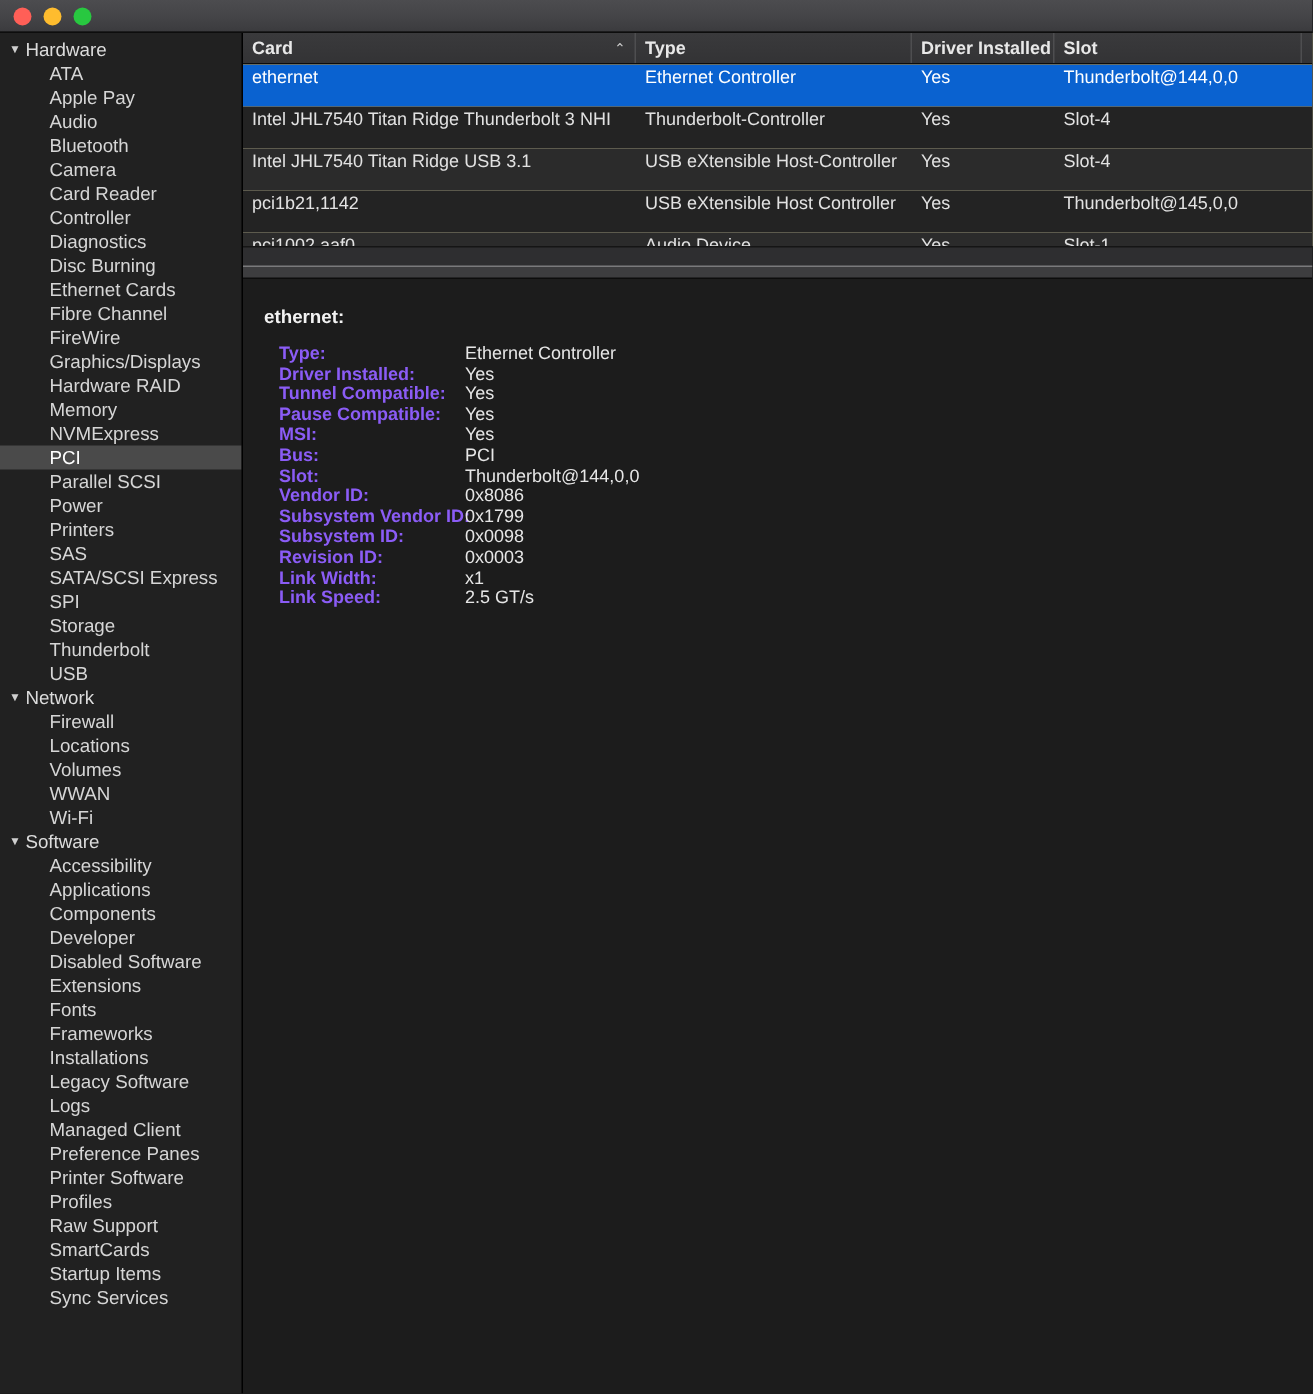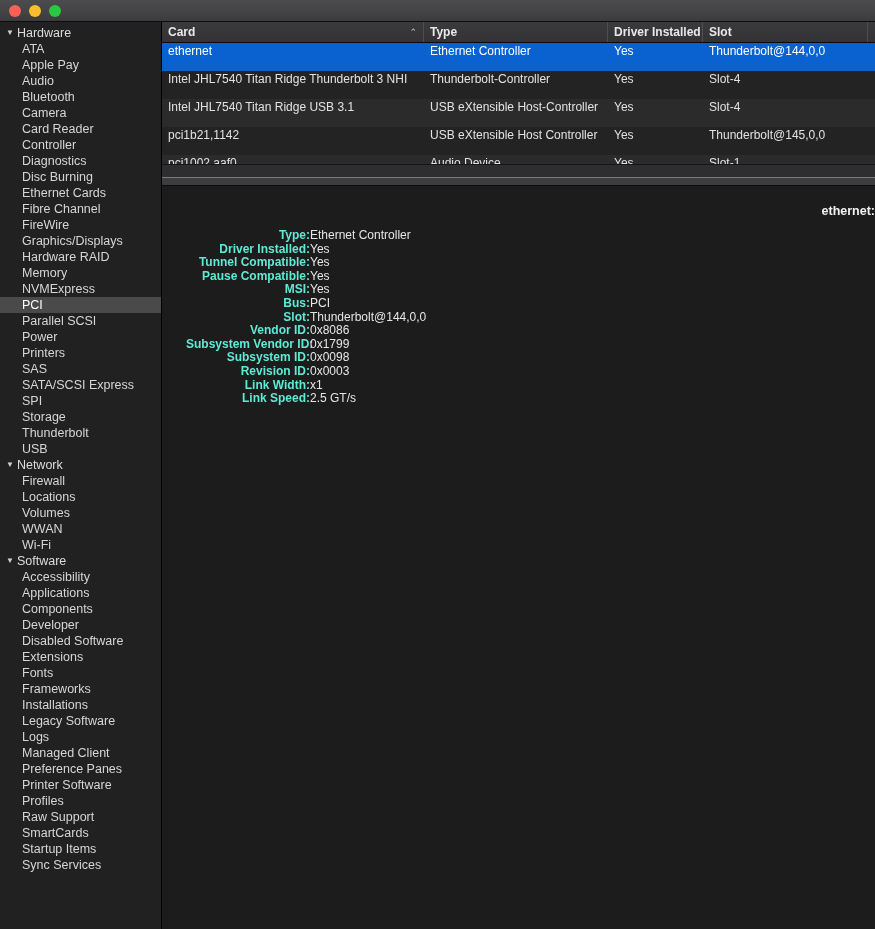--- a/index.html
+++ b/index.html
@@ -71,21 +71,21 @@
     margin-right: 3px;
     line-height: 1;
     display: inline-block;
     transform: translateY(0px);
   }
   .sb-item {
     height: 16px;
     line-height: 16px;
     font-size: 12.5px;
     color: #d6d6d6;
-    padding-left: 22px;
+    padding-left: 33px;
     white-space: nowrap;
     overflow: hidden;
     text-overflow: ellipsis;
   }
   .sb-item.selected {
     background: #4a4a4a;
     color: #ffffff;
   }
 
   
@@ -172,37 +172,36 @@
     border-top: 1px solid #7a7a7c;
     border-bottom: 1px solid #0c0c0c;
   }
 
   
   #detail {
     flex: 1 1 auto;
     background: #1c1c1c;
     overflow: hidden;
     padding: 18px 0 15px 14px;
-    text-align: right;
   }
   #detail-title {
     font-size: 12.5px;
     font-weight: bold;
     color: #f2f2f2;
     margin-bottom: 11px;
     padding-left: 0px;
   }
   .detail-list { padding-left: 10px; }
   .detail-row { display: flex; height: 13.6px; align-items: flex-start; }
   .detail-label {
     flex: 0 0 124px;
     width: 124px;
     font-size: 12px;
     line-height: 13.6px;
-    color: #5eead4;
+    color: #8b5cf6;
     font-weight: bold;
     white-space: nowrap;
   }
   .detail-value {
     font-size: 12px;
     line-height: 13.6px;
     color: #e6e6e6;
     white-space: nowrap;
   }
 </style>

